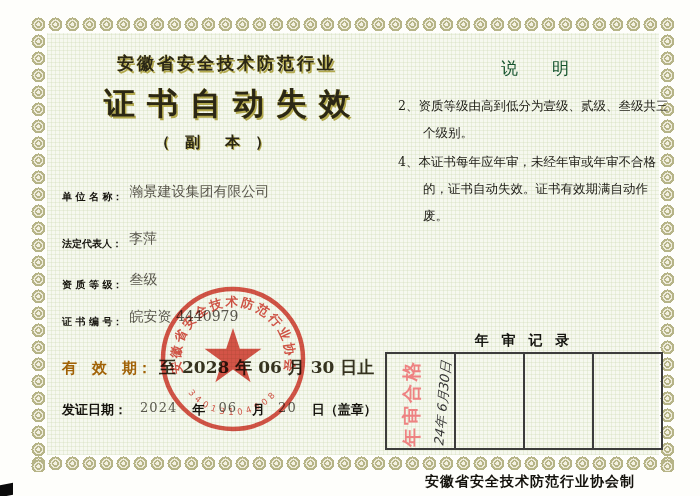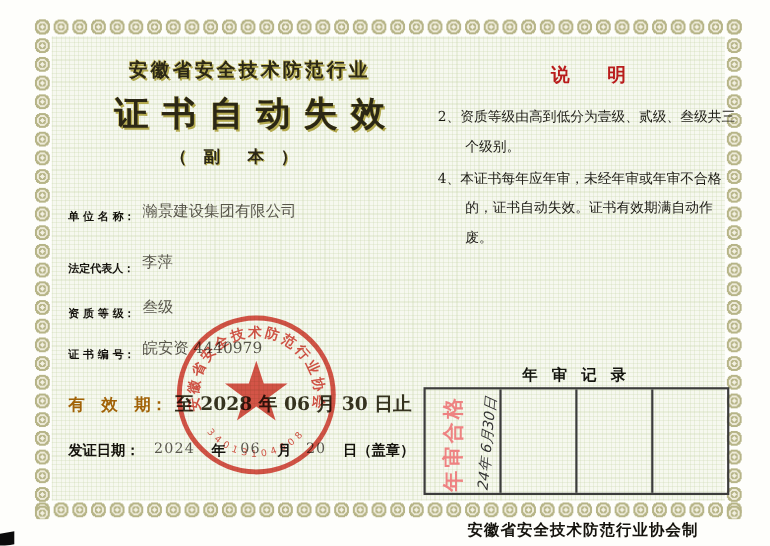--- a/index.html
+++ b/index.html
@@ -70,21 +70,21 @@
 
   
   .seal {
     position:absolute; left:158px; top:284px;
     opacity:.85; mix-blend-mode:multiply; pointer-events:none;
   }
 
   
   .instructions-title {
     position:absolute; left:400px; top:57px; width:270px;
-    text-align:center; font-size:17px; font-weight:bold; color:#b91c1c;
+    text-align:center; font-size:17px; font-weight:normal; color:#14532d;
   }
   .instructions-list {
     position:absolute; left:398px; top:92px; width:274px;
     font-size:12.5px; line-height:2.18; color:#1c1b14;
     list-style:none;
   }
   .instructions-list li {
     padding-left:2em; text-indent:-2em; margin-bottom:1px;
   }
   .review-title {

